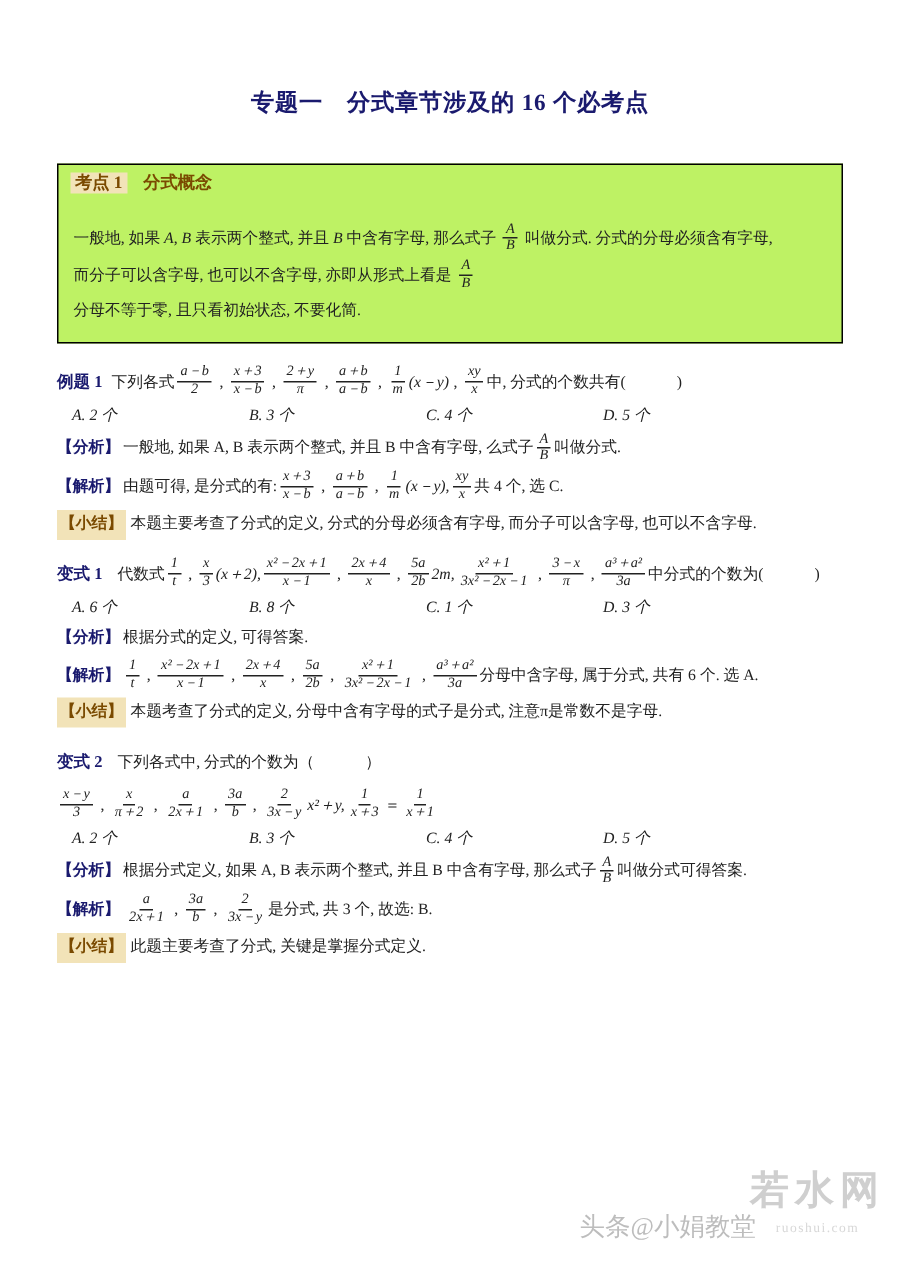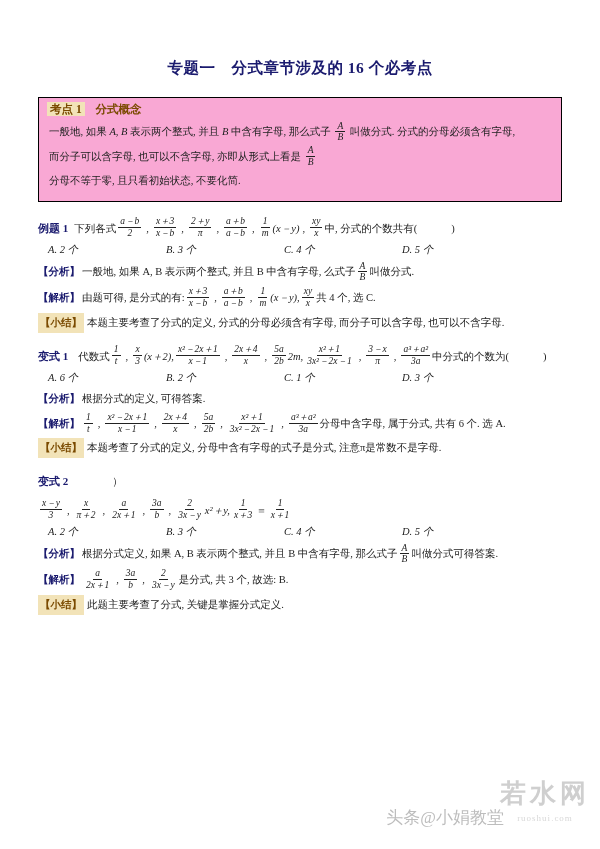--- a/index.html
+++ b/index.html
@@ -27,28 +27,28 @@
     left: 38px;
     top: 58px;
     width: 524px;
   }
   .doc-title {
     text-align: center;
     font-size: 15.5px;
     font-weight: bold;
     color: #1a1a6e;
     letter-spacing: 0.5px;
-    margin-bottom: 18px;
+    margin-bottom: 30px;
     font-family: "Liberation Serif", serif;
   }
   .concept-box {
     border: 1.2px solid #000;
     padding: 0;
     margin-bottom: 14px;
-    background: #f9a8d4;
+    background: #bef264;
   }
   .concept-head {
     padding: 4px 8px 2px 8px;
     font-size: 11.5px;
     font-weight: bold;
     color: #8a5a00;
   }
   .concept-head .kaodian {
     background: #f2e3b8;
     padding: 1px 3px;
@@ -57,20 +57,21 @@
   .concept-head .ctitle {
     margin-left: 8px;
     color: #7a4a00;
   }
   .concept-body {
     padding: 2px 10px 8px 10px;
     font-size: 10.5px;
     line-height: 1.95;
     color: #222;
     text-align: justify;
+    margin-top: 15px;
   }
   .blk {
     margin-bottom: 2px;
   }
   .ex-head {
     font-size: 11px;
     color: #1a1a6e;
     font-weight: bold;
     display: inline-block;
     margin-right: 6px;
@@ -340,21 +341,21 @@
         <span class="frac">
             <span class="num">a³＋a²</span>
             <span class="den">3a</span>
           </span>
         <span>中分式的个数为(</span>
           <span class="blank"></span>
           <span>)</span>
       </div>
       <div class="opts">
         <div>A. 6 个</div>
-        <div>B. 2 个</div>
+        <div>B. 8 个</div>
         <div>C. 1 个</div>
         <div>D. 3 个</div>
       </div>
       <div class="tag-line">
         <span class="tag">【分析】</span>
         <span>根据分式的定义, 可得答案.</span>
       </div>
       <div class="tag-line">
         <span class="tag">【解析】</span>
         <span class="frac">
@@ -390,20 +391,21 @@
       </div>
       <div class="tag-line">
         <span class="tag-xiaojie">【小结】</span>
         <span>本题考查了分式的定义, 分母中含有字母的式子是分式, 注意π是常数不是字母.</span>
       </div>
     </div>
 
     <div class="sec">
       <div class="ex-line">
         <span class="var-head">变式 2</span>
+        <span>下列各式中, 分式的个数为（</span>
           <span class="blank"></span>
           <span>）</span>
       </div>
       <div class="ex-line">
         <span class="frac">
             <span class="num">x－y</span>
             <span class="den">3</span>
           </span>
           <span class="sep">,</span>
         <span class="frac">

